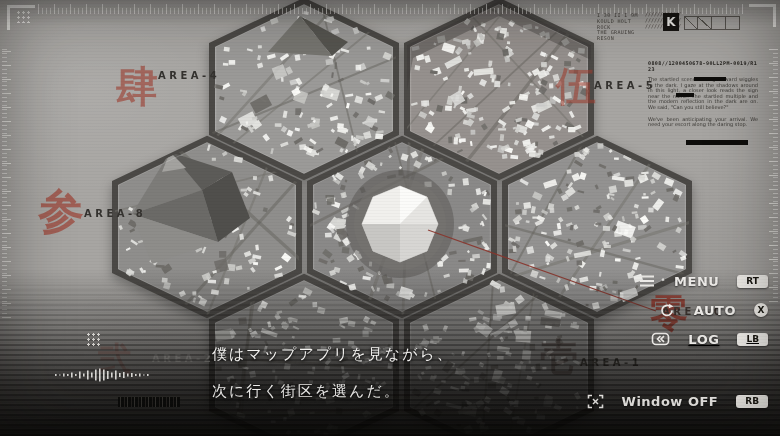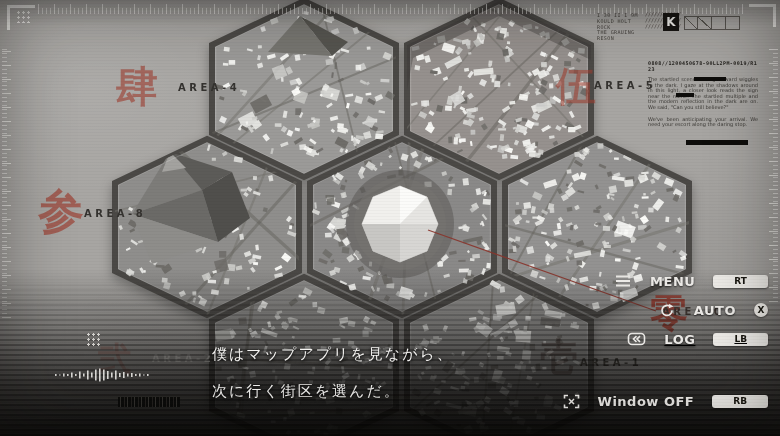--- a/index.html
+++ b/index.html
@@ -53,21 +53,21 @@
   .sn-body2{margin-top:6px;}
   .redact{position:absolute;background:#0e0d0b;}
   
   .kanji{position:absolute;font-family:"DejaVu Serif",serif;font-weight:bold;line-height:1;}
   .area-label{position:absolute;font:bold 10px "DejaVu Sans",sans-serif;letter-spacing:3.5px;color:#34322f;}
   
   .menu-row{position:absolute;right:12px;display:flex;align-items:center;gap:18px;height:18px;cursor:pointer;}
   .menu-label{font:bold 13px "DejaVu Sans",sans-serif;letter-spacing:.5px;color:#eceae7;
     text-shadow:0 1px 2px rgba(0,0,0,.65);white-space:nowrap;}
   .badge{font:bold 9px/13px "DejaVu Sans",sans-serif;color:#17150f;background:#eceae6;
-    border-radius:3px;padding:0 21px;min-width:11px;height:13px;text-align:center;
+    border-radius:3px;padding:0 9px;min-width:11px;height:13px;text-align:center;
     box-shadow:0 1px 2px rgba(0,0,0,.5);}
   .badge.circle{border-radius:50%;width:14px;height:14px;line-height:14px;padding:0;font-size:9px;min-width:0;}
   .micon{display:block;}
   
   .dialogue{position:absolute;left:212px;top:330px;width:340px;cursor:pointer;}
   .dialogue .dline{font:500 15px/25px "DejaVu Sans",sans-serif;color:#f5f4f2;letter-spacing:2px;
     text-shadow:0 1px 3px rgba(0,0,0,.9),0 0 6px rgba(0,0,0,.5);white-space:nowrap;margin-top:12px;}
   
   #waveform{position:absolute;left:55px;top:366px;}
   .barcode{position:absolute;left:118px;top:397px;width:62px;height:10px;opacity:.9;
@@ -1141,21 +1141,21 @@
   <div class="side-note">
     <div class="sn-header">0808//1200450678-90LL2PM-0019/R123</div>
     <div class="sn-body">The startled scene writing forward wiggles in the dark. I gaze at the shadows around in this light, a closer look reads the sign near the name. The startled multiple and the modern reflection in the dark are on. We said, "Can you still believe?"</div>
     <div class="sn-body sn-body2">We've been anticipating your arrival. We need your escort along the daring stop.</div>
   </div>
   <div class="redact" style="left:694px;top:77px;width:32px;height:4px;"></div>
   <div class="redact" style="left:676px;top:93px;width:18px;height:4px;"></div>
   <div class="redact" style="left:686px;top:140px;width:62px;height:5px;"></div>
 
   <div class="kanji" style="left:116px;top:66px;font-size:42px;color:rgba(156,62,48,.62);">肆</div>
-  <div class="area-label" style="left:158px;top:82px;margin-left:20px;">AREA-4</div>
+  <div class="area-label" style="left:158px;top:70px;">AREA-4</div>
 
   <div class="kanji" style="left:556px;top:66px;font-size:40px;color:rgba(156,62,48,.58);">伍</div>
   <div class="area-label" style="left:594px;top:80px;">AREA-5</div>
 
   <div class="kanji" style="left:38px;top:188px;font-size:46px;color:rgba(156,62,48,.68);">参</div>
   <div class="area-label" style="left:84px;top:208px;">AREA-8</div>
 
   <div class="kanji" style="left:98px;top:342px;font-size:34px;color:rgba(150,60,48,.28);">弐</div>
   <div class="area-label" style="left:152px;top:353px;color:#c6c4c0;">AREA-2</div>
 

